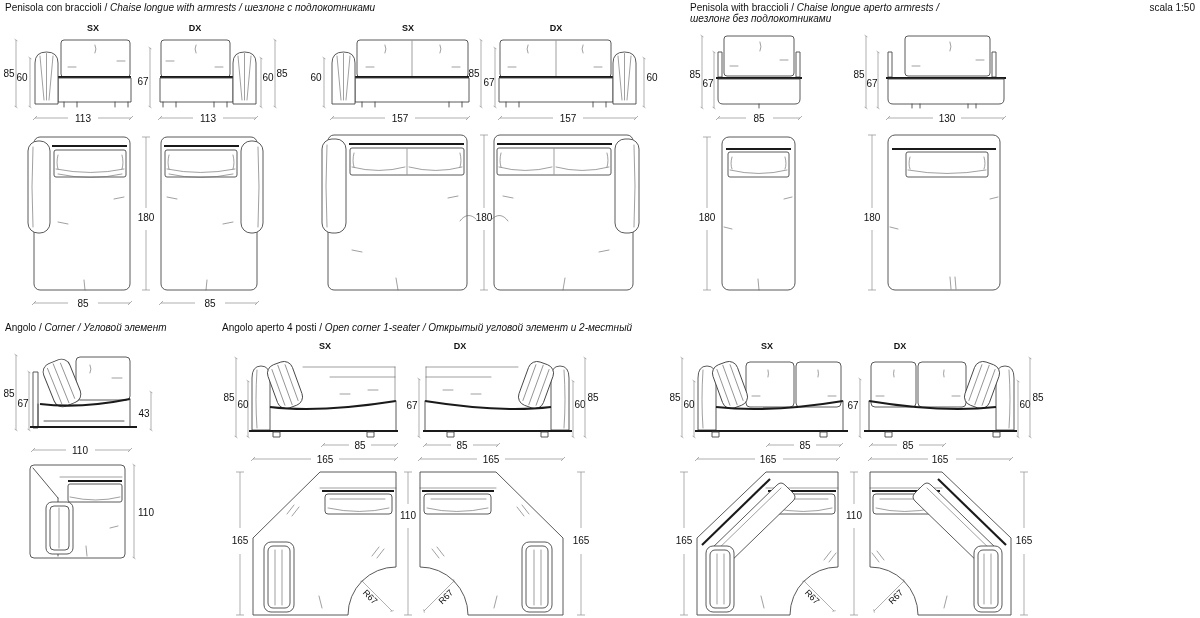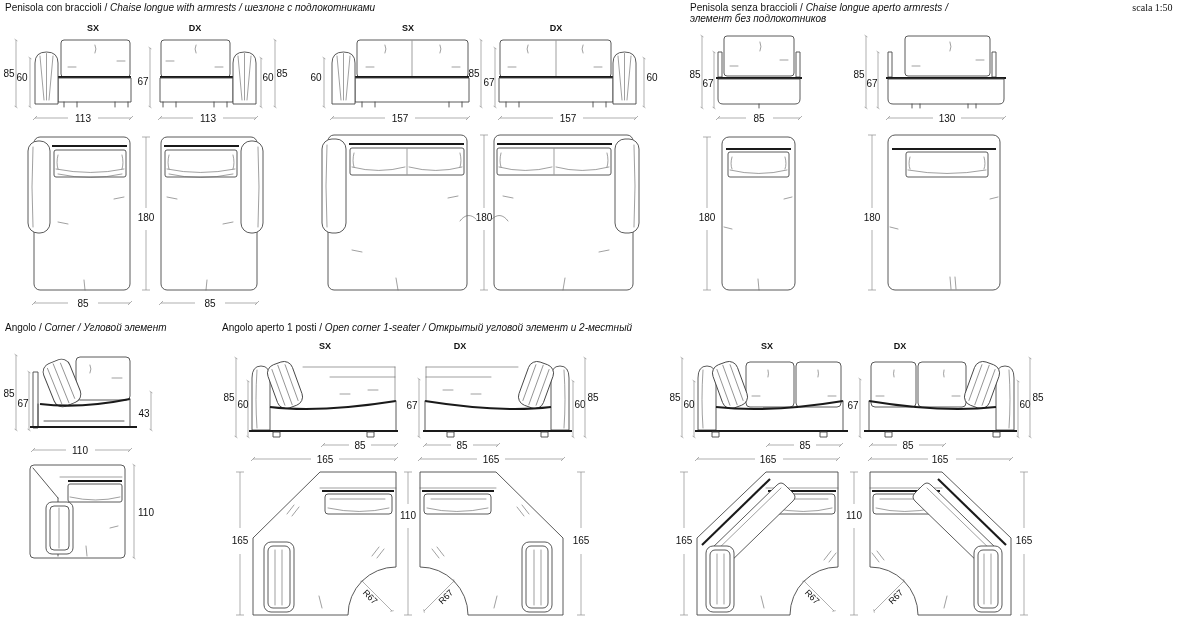--- a/index.html
+++ b/index.html
@@ -21,31 +21,31 @@
 </style>
 </head>
 <body>
 
 <div id="page">
 
   <div class="hdr" style="left:5px;top:2px;">
     <span>Penisola con braccioli / </span><i>Chaise longue with armrests / шезлонг с подлокотниками</i>
   </div>
   <div class="hdr" style="left:690px;top:2px;">
-    <span>Penisola senza braccioli / </span><i>Chaise longue aperto armrests /</i><br>
-    <i>элемент без подлокотников</i>
-  </div>
-  <div class="hdr" style="left:1110px;top:2px;width:85px;text-align:center;font-family:Liberation Serif, serif;">
+    <span>Penisola with braccioli / </span><i>Chaise longue aperto armrests /</i><br>
+    <i>шезлонг без подлокотниками</i>
+  </div>
+  <div class="hdr" style="left:1110px;top:2px;width:85px;text-align:right;">
     <span>scala 1:50</span>
   </div>
   <div class="hdr" style="left:5px;top:322px;">
     <span>Angolo / </span><i>Corner / Угловой элемент</i>
   </div>
   <div class="hdr" style="left:222px;top:322px;">
-    <span>Angolo aperto 1 posti / </span><i>Open corner 1-seater / Открытый угловой элемент и 2-местный</i>
+    <span>Angolo aperto 4 posti / </span><i>Open corner 1-seater / Открытый угловой элемент и 2-местный</i>
   </div>
 
   <svg style="left:0;top:20px;" width="680" height="300" viewBox="0 20 680 300">
     <defs>
       <marker id="tk" viewBox="0 0 10 10" refX="5" refY="5" markerWidth="7" markerHeight="7" orient="auto">
         <path d="M3 8 L7 2" stroke="#777" stroke-width="1" fill="none"></path>
       </marker>
 
       <g id="fA">
         <rect class="ol" x="61" y="40" width="69" height="37" rx="3"></rect>

